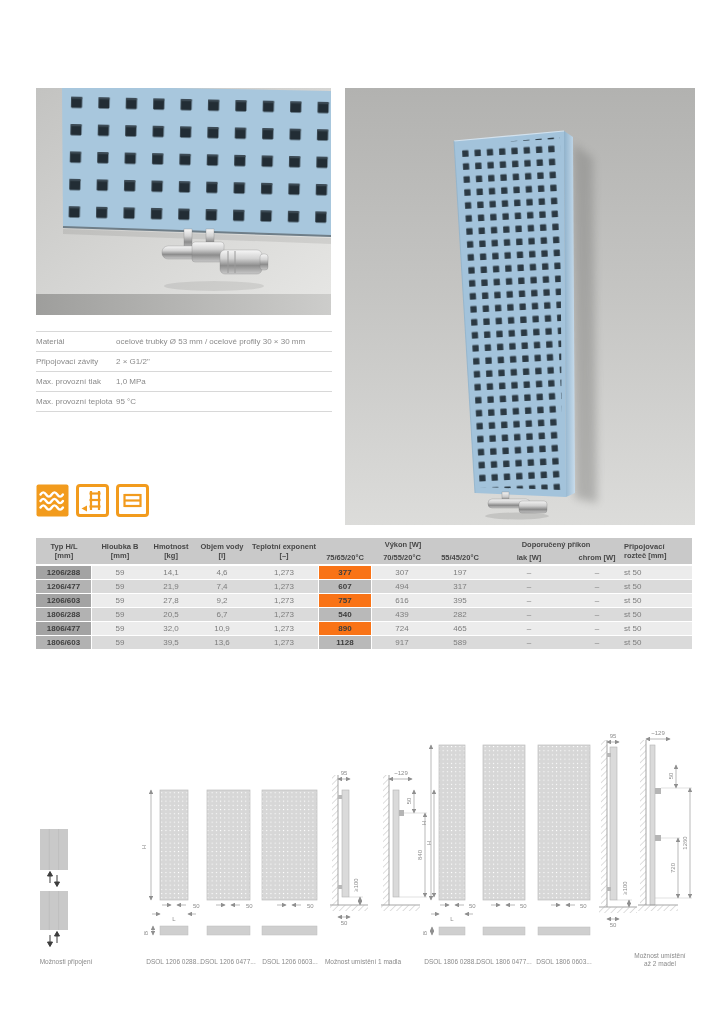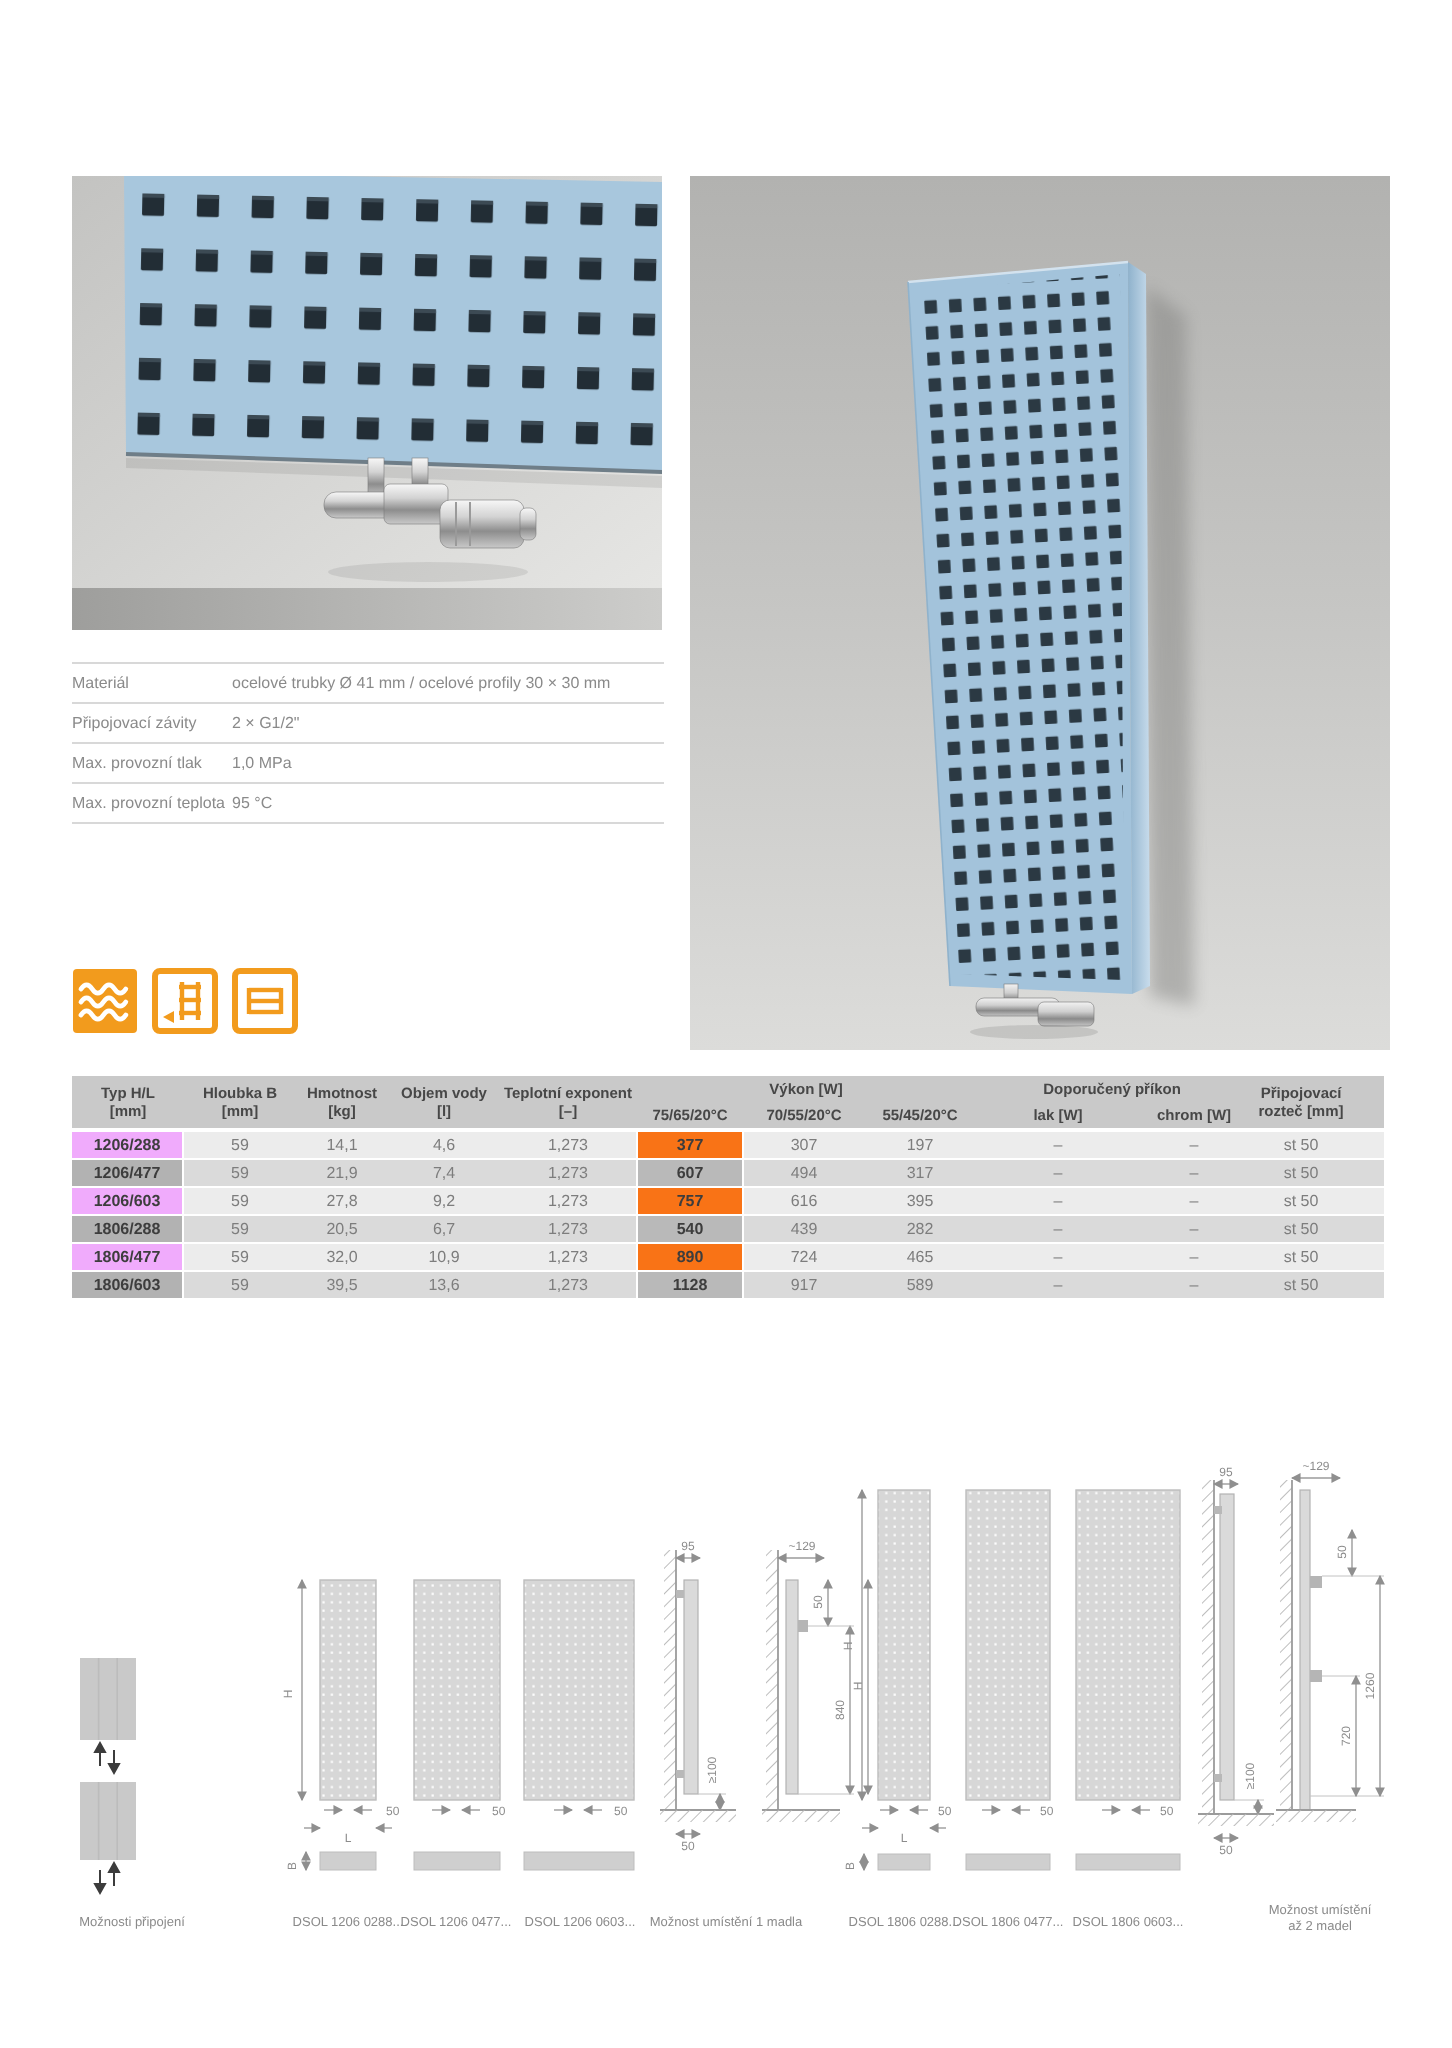--- a/index.html
+++ b/index.html
@@ -33,27 +33,27 @@
     background:#c9c9c9; color:#474747; font-weight:bold; font-size:7.5px;
     line-height:9px; white-space:pre-line; text-align:center;
     vertical-align:middle; padding:2px 0; border-bottom:0;
   }
   table.data tr.h2 th, table.data th.sp2 { border-bottom:2px solid #ffffff; }
   table.data td {
     font-size:8px; line-height:9px; color:#7d7d7d; text-align:center;
     padding:2px 0; background:#ececec; border-bottom:1px solid #ffffff;
   }
   table.data tbody tr:nth-child(even) td { background:#dadada; }
-  table.data td.c0 { background:#f0abfc; color:#3d3d3d; font-weight:bold;
+  table.data td.c0 { background:#a3a3a3; color:#3d3d3d; font-weight:bold;
     border-right:1px solid #ffffff; }
   table.data tbody tr:nth-child(even) td.c0 { background:#b2b2b2; }
   table.data td.c5 { background:#f97316; color:#3d3d3d; font-weight:bold;
     border-left:1px solid #ffffff; border-right:1px solid #ffffff; }
   table.data tbody tr:nth-child(even) td.c5 { background:#b9b9b9; }
-  table.data td.c10, table.data th.thr { text-align:center; padding-right:15px; }
+  table.data td.c10, table.data th.thr { text-align:left; padding-right:15px; }
 
   
   .notes { position:absolute; left:36px; top:655px; font-size:8px;
            line-height:11px; color:#8a8a8a; }
 
   
   .drawings { position:absolute; left:0; top:715px; width:726px; height:255px; }
   .cap { position:absolute; top:958px; transform:translateX(-50%);
          font-size:6.5px; line-height:8px; color:#8a8a8a;
          text-align:center; white-space:nowrap; }
@@ -152,21 +152,21 @@
         <rect x="143" y="411" width="42" height="9" rx="4" fill="url(#chromeR)" stroke="#777" stroke-width="0.3"></rect>
         <rect x="174" y="413" width="28" height="12" rx="3" fill="url(#chromeR)" stroke="#777" stroke-width="0.3"></rect>
         <ellipse cx="172" cy="428" rx="32" ry="3.5" fill="rgba(0,0,0,0.1)"></ellipse>
       </g>
     </svg>
   </div>
 
   <div class="specs">
       <div class="spec-row">
         <span class="spec-label">Materiál</span>
-        <span class="spec-value">ocelové trubky Ø 41 mm / ocelové profily 30 × 30 mm</span>
+        <span class="spec-value">ocelové trubky Ø 53 mm / ocelové profily 30 × 30 mm</span>
       </div>
       <div class="spec-row">
         <span class="spec-label">Připojovací závity</span>
         <span class="spec-value">2 × G1/2"</span>
       </div>
       <div class="spec-row">
         <span class="spec-label">Max. provozní tlak</span>
         <span class="spec-value">1,0 MPa</span>
       </div>
       <div class="spec-row">

